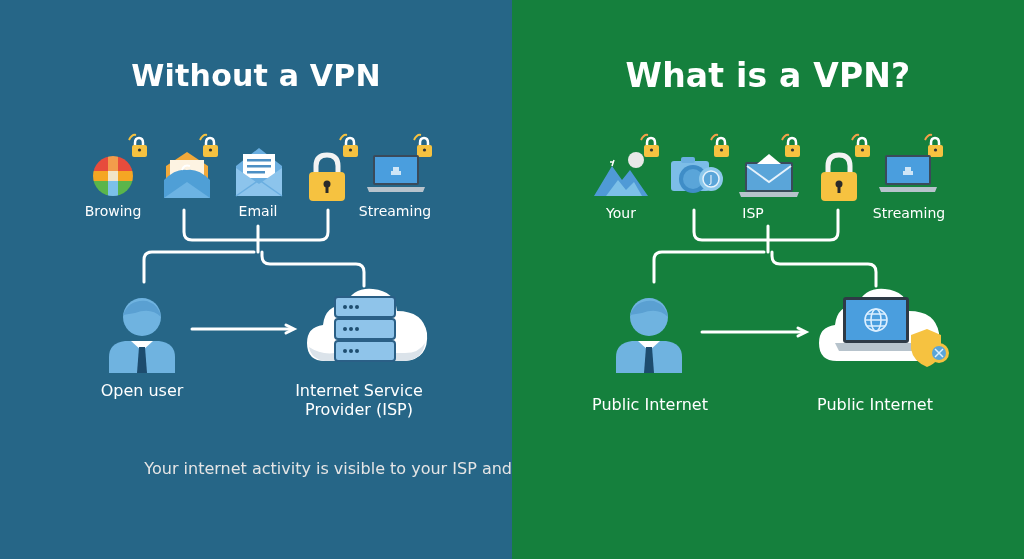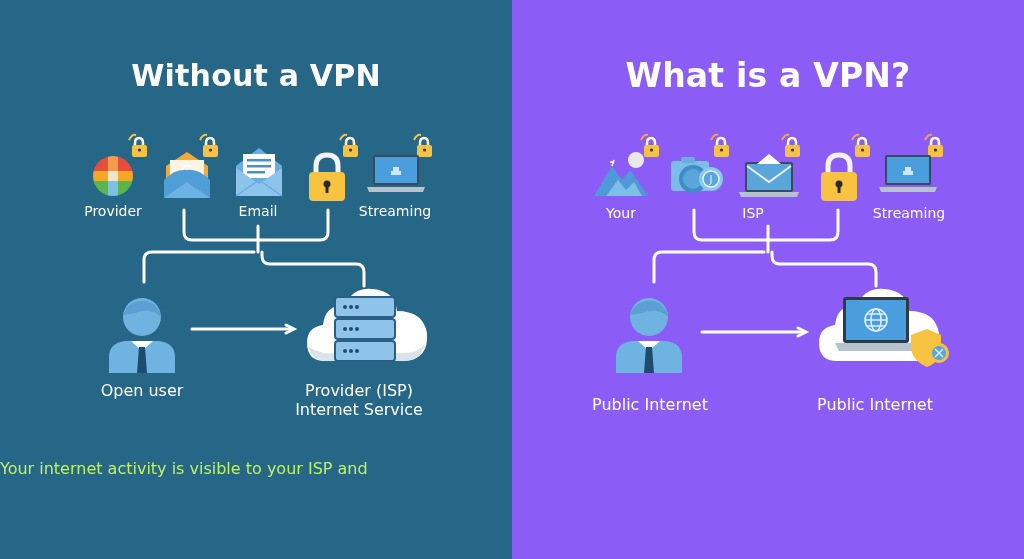--- a/index.html
+++ b/index.html
@@ -1,26 +1,26 @@
 <!DOCTYPE html>
 <html><head>
 <meta charset="utf-8">
 <style>
   html, body { margin: 0; padding: 0; }
   body { width: 1024px; height: 559px; overflow: hidden; font-family: "DejaVu Sans", sans-serif; }
   .wrap { position: relative; width: 1024px; height: 559px; display: flex; }
   .panel { position: relative; width: 512px; height: 559px; overflow: hidden; }
   .panel.left { background: #266687; }
-  .panel.right { background: #8b5cf6; }
+  .panel.right { background: #15803d; }
   .title { position: absolute; left: 0; right: 0; top: 58px; text-align: center; color: #fff; font-size: 30px; font-weight: bold; letter-spacing: 0.2px; }
   .panel.right .title { font-size: 33px; top: 56px; }
   .abs { position: absolute; }
   .label { position: absolute; color: #fff; font-size: 14px; text-align: center; white-space: nowrap; transform: translateX(-50%); }
   .big-label { position: absolute; color: #fff; font-size: 16px; text-align: center; transform: translateX(-50%); line-height: 1.2; white-space: nowrap; }
-  .footnote { position: absolute; left: 0; right: 0; top: 458px; text-align: left; color: #bef264; font-size: 16px; line-height: 1.4; }
+  .footnote { position: absolute; left: 0; right: 0; top: 458px; text-align: right; color: #e5e5e5; font-size: 16px; line-height: 1.4; }
   svg { display: block; overflow: visible; }
 </style>
 </head>
 <body>
 
 <div class="wrap">
 
   <div class="panel left">
     <div class="title">Without a VPN</div>
 
@@ -81,21 +81,21 @@
           <rect x="26" y="0" width="16" height="16" fill="#e74c3c"></rect>
           <rect x="0" y="16" width="16" height="10" fill="#f5a623"></rect>
           <rect x="16" y="16" width="10" height="10" fill="#f1e4c8"></rect>
           <rect x="26" y="16" width="16" height="10" fill="#f5a623"></rect>
           <rect x="0" y="26" width="16" height="16" fill="#5ab54b"></rect>
           <rect x="16" y="26" width="10" height="16" fill="#7cc0e8"></rect>
           <rect x="26" y="26" width="16" height="16" fill="#5ab54b"></rect>
         </g>
       </svg>
     </div>
-    <div class="label" style="left:113px;top:203px">Provider</div>
+    <div class="label" style="left:113px;top:203px">Browing</div>
 
     <div class="abs" style="left:162px;top:150px">
       <svg width="50" height="50" viewBox="0 0 50 50">
         <path d="M4 16 L25 2 L46 16 V46 H4 Z" fill="#f2a93b"></path>
         <rect x="8" y="10" width="34" height="22" fill="#fdf3e2"></rect>
         <path d="M2 48 L2 30 Q14 18 25 20 Q36 18 48 30 L48 48 Z" fill="#4f9fd6"></path>
         <path d="M2 48 L25 32 L48 48 Z" fill="#6cb3e3"></path>
         <path d="M20 20 Q22 14 28 16" stroke="#fff" stroke-width="2" fill="none"></path>
       </svg>
     </div>
@@ -157,22 +157,22 @@
           <circle cx="40" cy="46" r="2" fill="#1e4d70"></circle>
             <circle cx="46" cy="46" r="2" fill="#1e4d70"></circle>
             <circle cx="52" cy="46" r="2" fill="#1e4d70"></circle>
           <circle cx="40" cy="68" r="2" fill="#1e4d70"></circle>
             <circle cx="46" cy="68" r="2" fill="#1e4d70"></circle>
             <circle cx="52" cy="68" r="2" fill="#1e4d70"></circle>
         </g>
       </svg>
     </div>
     <div class="big-label" style="left:359px;top:381px">
+      <div>Internet Service</div>
       <div>Provider (ISP)</div>
-      <div>Internet Service</div>
     </div>
 
     <div class="footnote">
       <div>Your internet activity is visible to your ISP and</div>
     </div>
   </div>
 
   <div class="panel right">
     <div class="title">What is a VPN?</div>
 

